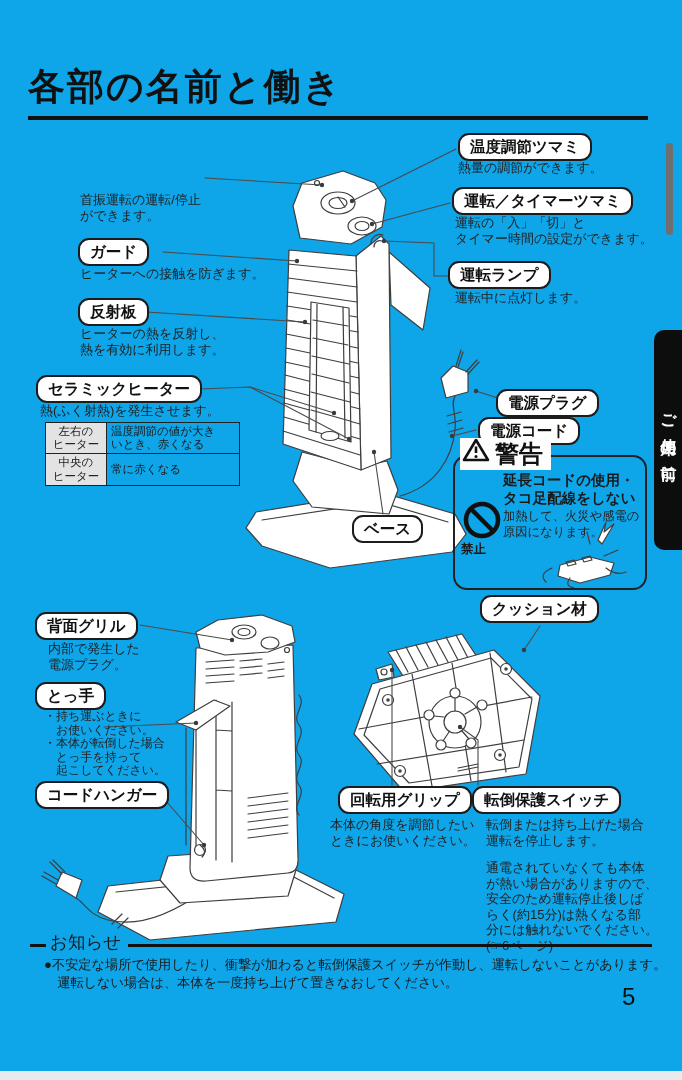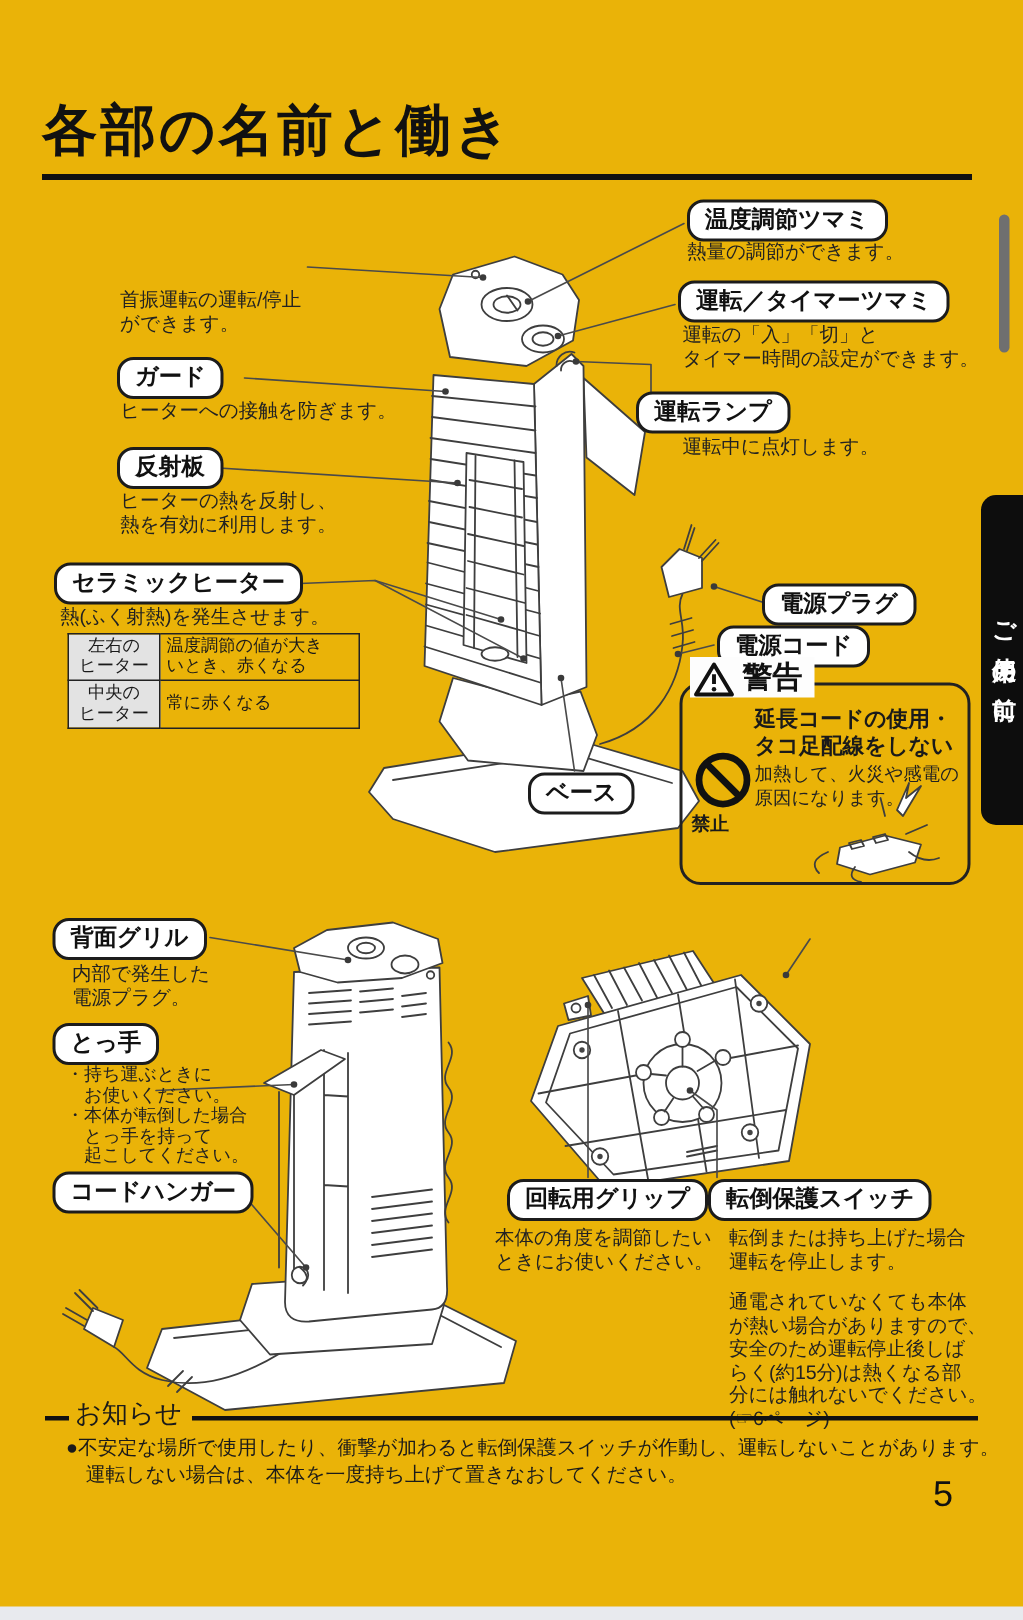--- a/index.html
+++ b/index.html
@@ -1,32 +1,32 @@
 <!DOCTYPE html>
 <html><head>
 <meta charset="utf-8">
 <style>
   html,body{margin:0;padding:0;background:#fff;}
-  .page{position:relative;width:682px;height:1080px;background:#eab308;overflow:hidden;
+  .page{position:relative;width:682px;height:1080px;background:#0ea5e9;overflow:hidden;
         font-family:"Liberation Sans","DejaVu Sans",sans-serif;color:#1a1a1a;}
   .abs{position:absolute;}
   h1.title{position:absolute;left:28px;top:62px;margin:0;font-size:37px;font-weight:900;
         letter-spacing:2px;color:#111;}
   .title-rule{position:absolute;left:28px;top:116px;width:620px;height:4px;background:#111;}
   .lb{position:absolute;border:2px solid #1c1c1c;border-radius:11px;background:#fff;
       font-weight:bold;font-size:15.5px;line-height:1.25;padding:2px 10px 3px;white-space:nowrap;color:#111;z-index:5;}
   .desc{position:absolute;font-size:13px;line-height:1.22;color:#222;white-space:pre-line;z-index:4;}
   .small{font-size:12px;line-height:1.18;}
   table.htab{position:absolute;left:45px;top:422px;border-collapse:collapse;font-size:11.5px;line-height:1.15;z-index:4;}
   table.htab td{border:1.5px solid #222;padding:2px 4px;vertical-align:middle;white-space:pre-line;}
   table.htab td.h{background:#e3e3e3;text-align:center;width:52px;}
   table.htab td.v{width:124px;}
   .warnbox{position:absolute;left:453px;top:455px;width:190px;height:131px;border:2.5px solid #222;border-radius:14px;z-index:3;}
   .warnhead{position:absolute;left:460px;top:438px;background:#fdfdfd;padding:0 8px 0 2px;z-index:6;
-            display:flex;align-items:flex-end;gap:5px;font-size:20px;font-weight:900;color:#111;}
+            display:flex;align-items:flex-start;gap:5px;font-size:24px;font-weight:900;color:#111;}
   .warn-bold{position:absolute;left:503px;top:471px;font-size:14.5px;font-weight:900;line-height:1.25;white-space:pre-line;z-index:6;}
   .warn-body{position:absolute;left:503px;top:509px;font-size:12.3px;line-height:1.3;white-space:pre-line;z-index:6;color:#222;}
   .kinshi{position:absolute;left:461px;top:541px;font-size:12.5px;font-weight:bold;z-index:6;}
   .sidetab{position:absolute;left:654px;top:330px;width:28px;height:220px;background:#0d0d0d;
            border-radius:10px 0 0 10px;color:#fff;display:flex;align-items:center;justify-content:center;
            writing-mode:vertical-rl;font-weight:bold;font-size:16px;letter-spacing:3px;z-index:7;}
   .scrollbar{position:absolute;left:666px;top:143px;width:7px;height:92px;background:#6f6f6f;border-radius:4px;z-index:8;}
   .notice-line{position:absolute;height:3px;background:#111;top:944px;z-index:4;}
   .notice-title{position:absolute;left:50px;top:930px;font-size:17.5px;font-weight:400;z-index:4;}
   .notice-body{position:absolute;left:44px;top:956px;font-size:13.2px;line-height:1.34;white-space:pre-line;z-index:4;}
@@ -216,26 +216,27 @@
 
   <div class="lb" style="left:35px;top:781px;">コードハンガー</div>
 
   <div class="lb" style="left:458px;top:133px;">温度調節ツマミ</div>
   <div class="desc" style="left:458px;top:160px;">熱量の調節ができます。</div>
 
   <div class="lb" style="left:452px;top:187px;">運転／タイマーツマミ</div>
   <div class="desc" style="left:455px;top:215px;">運転の「入」「切」と
 タイマー時間の設定ができます。</div>
 
-  <div class="lb" style="left:424px;top:261px;">運転ランプ</div>
+  <div class="lb" style="left:448px;top:261px;">運転ランプ</div>
   <div class="desc" style="left:455px;top:290px;">運転中に点灯します。</div>
 
-  <div class="lb" style="left:508px;top:389px;text-align:center;">電源プラグ</div>
+  <div class="lb" style="left:496px;top:389px;text-align:center;">電源プラグ</div>
   <div class="lb" style="left:478px;top:417px;">電源コード</div>
   <div class="lb" style="left:352px;top:515px;">ベース</div>
+  <div class="lb" style="left:480px;top:595px;">クッション材</div>
 
   <div class="lb" style="left:338px;top:786px;">回転用グリップ</div>
   <div class="desc" style="left:330px;top:817px;">本体の角度を調節したい
 ときにお使いください。</div>
 
   <div class="lb" style="left:472px;top:786px;">転倒保護スイッチ</div>
   <div class="desc" style="left:486px;top:817px;">転倒または持ち上げた場合
 運転を停止します。</div>
   <div class="desc" style="left:486px;top:860px;font-size:13px;line-height:1.2;">通電されていなくても本体
 が熱い場合がありますので、

